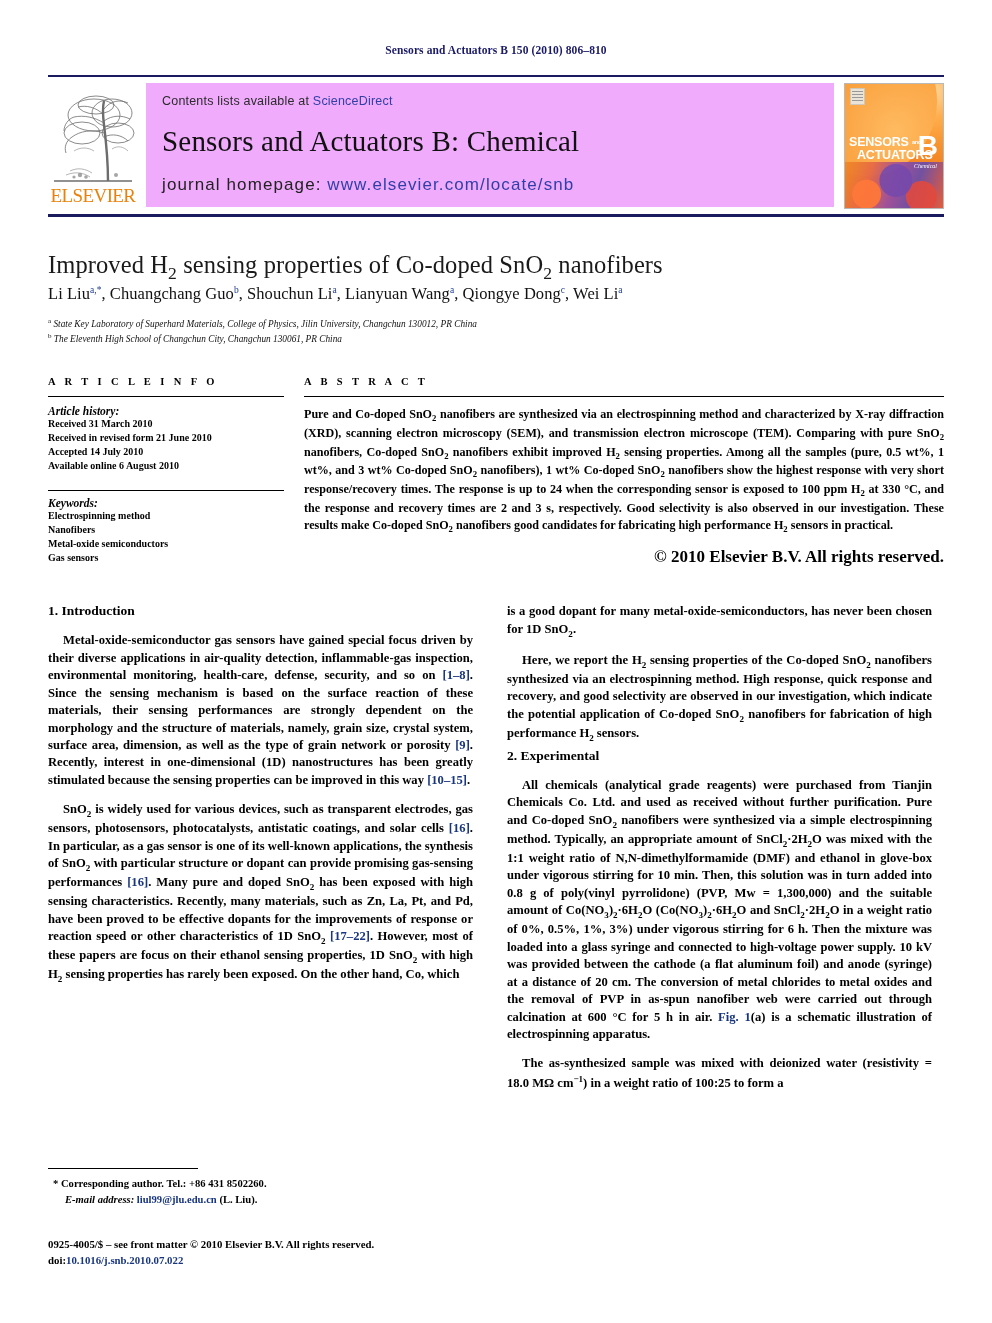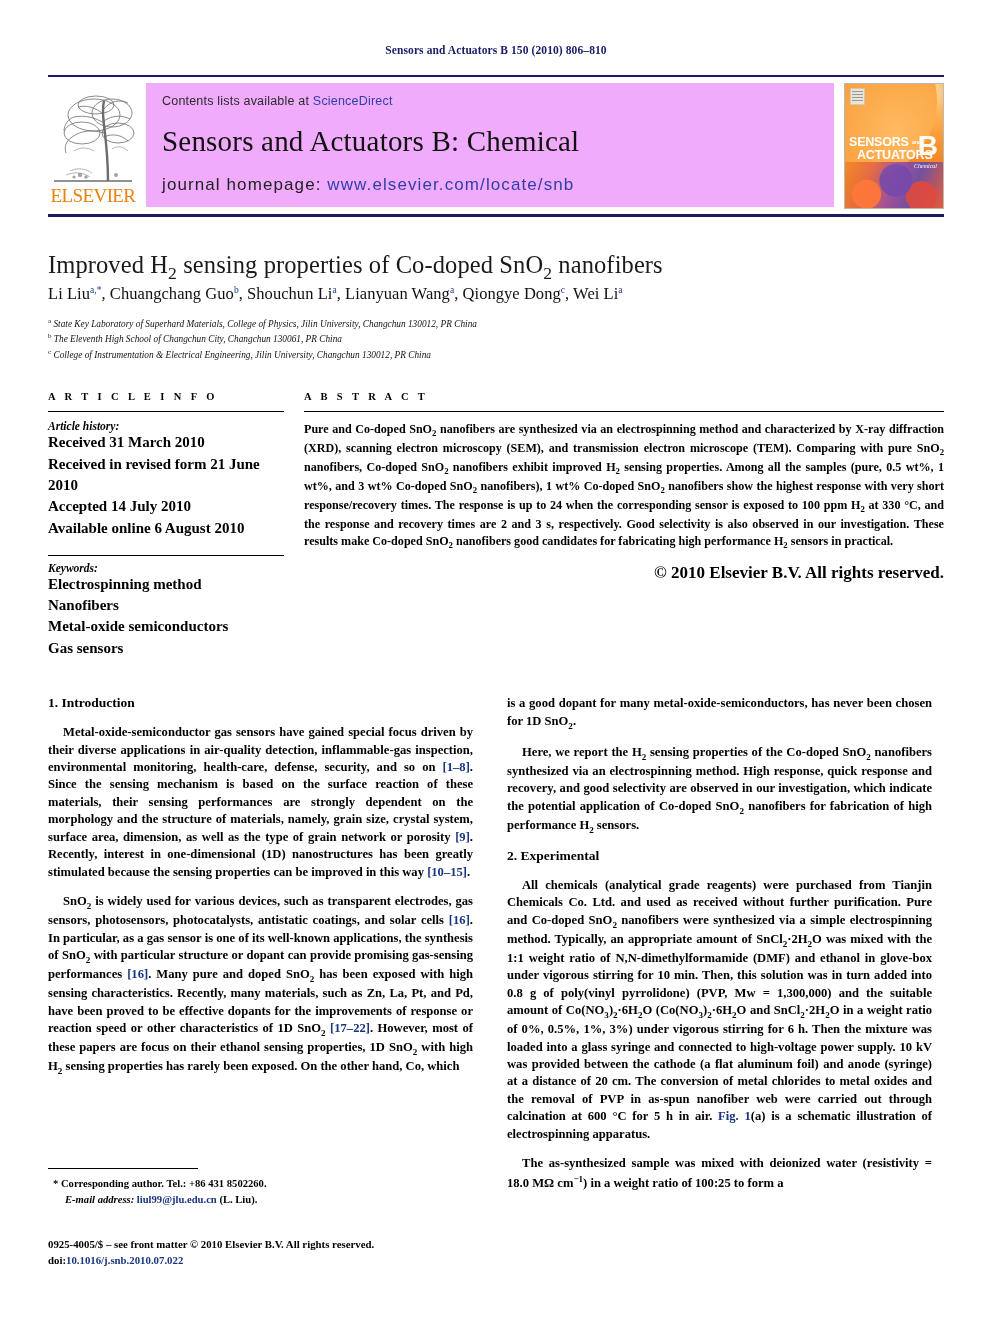--- a/index.html
+++ b/index.html
@@ -209,21 +209,21 @@
   }
   .hr-thin { border-top: 1.6px solid #000; margin-top: 9px; }
   .hist-block { margin-top: 8px; }
   .hist-title {
     font-family:"Liberation Serif", serif;
     font-style: italic; font-weight:bold; font-size: 11.5px;
   }
   .hist-line, .kw-line {
     font-family:"Liberation Serif", serif;
     font-weight: bold;
-    font-size: 15px;
+    font-size: 10px;
     line-height: 1.42;
   }
   .kw-block { margin-top: 20px; }
   .kw-title {
     font-family:"Liberation Serif", serif;
     font-style: italic; font-weight:bold; font-size: 11.5px;
   }
   .abs-body {
     margin-top: 9px;
     font-family:"Liberation Serif", serif;
@@ -247,21 +247,21 @@
     display: flex;
     gap: 34px;
   }
   .bcol { width: 425px; flex: 0 0 425px; }
   h2.section {
     font-family:"Liberation Serif", serif;
     font-weight: bold;
     font-size: 13.5px;
     margin: 0 0 13px 0;
   }
-  h2.section.spaced { margin-top: 12px; }
+  h2.section.spaced { margin-top: 4px; }
   p.para {
     font-family:"Liberation Serif", serif;
     font-weight: bold;
     font-size: 12.6px;
     line-height: 1.385;
     text-align: justify;
     margin: 0;
     text-indent: 15px;
     color:#000;
     hyphens: manual;
@@ -371,21 +371,20 @@
     </div>
     <div class="masthead-rule"></div>
   </div>
 
   <div class="title-block">
     <h1 class="paper-title">Improved H<sub>2</sub> sensing properties of Co-doped SnO<sub>2</sub> nanofibers</h1>
     <div class="authors">Li Liu<sup>a,*</sup>, Chuangchang Guo<sup>b</sup>, Shouchun Li<sup>a</sup>, Lianyuan Wang<sup>a</sup>, Qiongye Dong<sup>c</sup>, Wei Li<sup>a</sup></div>
     <div class="affils">
       <div class="affil"><sup>a</sup> State Key Laboratory of Superhard Materials, College of Physics, Jilin University, Changchun 130012, PR China</div>
       <div class="affil"><sup>b</sup> The Eleventh High School of Changchun City, Changchun 130061, PR China</div>
-      <div class="affil"><sup>c</sup> College of Instrumentation &amp; Electrical Engineering, Jilin University, Changchun 130012, PR China</div>
     </div>
   </div>
 
   <div class="info-abstract">
 
     <div class="col-info">
       <div class="sec-head">A R T I C L E   I N F O</div>
       <div class="hr-thin"></div>
       <div class="hist-block">
         <div class="hist-title">Article history:</div>

